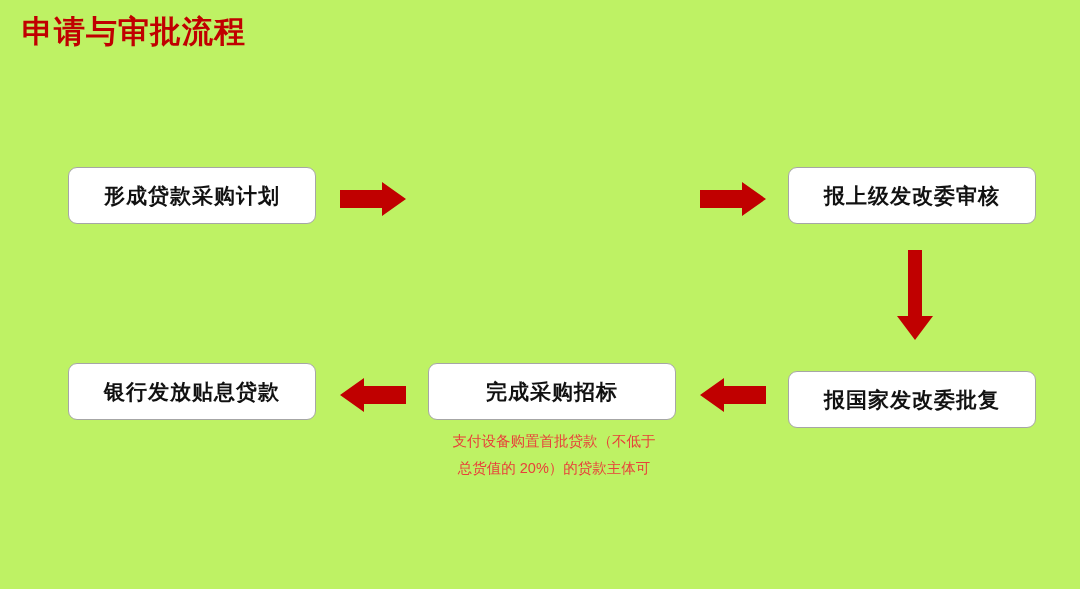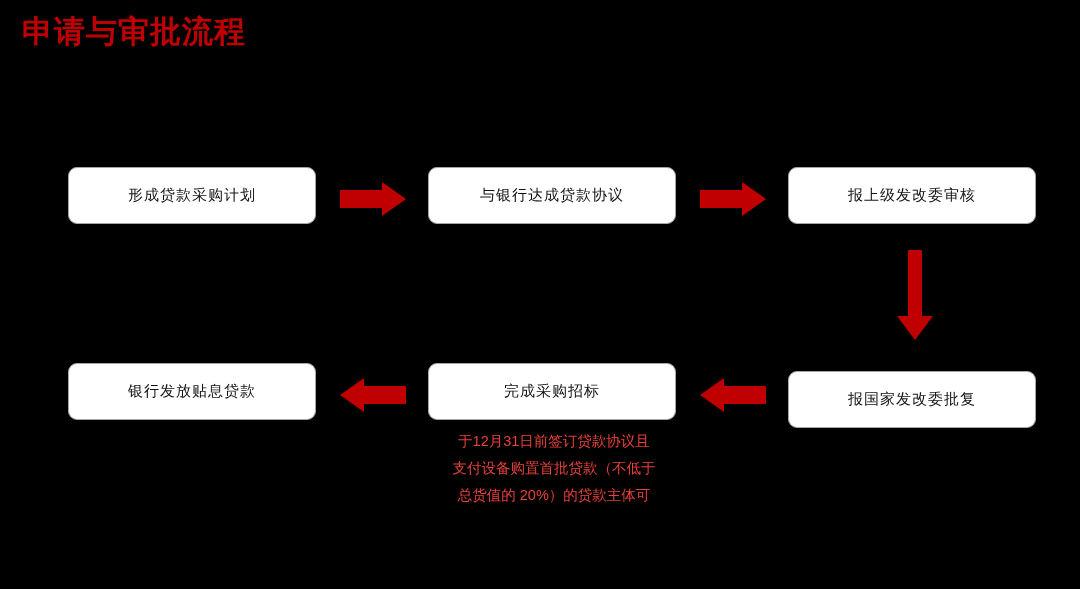--- a/index.html
+++ b/index.html
@@ -8,21 +8,21 @@
     padding: 0;
     background: #ffffff;
   }
   body {
     font-family: "Liberation Sans", "DejaVu Sans", sans-serif;
   }
   #slide {
     position: relative;
     width: 1080px;
     height: 589px;
-    background: #000000;
+    background: #bef264;
     overflow: hidden;
   }
 
   
   .slide-title {
     position: absolute;
     left: 22px;
     top: 12px;
     font-size: 31px;
     font-weight: bold;
@@ -39,22 +39,22 @@
     height: 57px;
     box-sizing: border-box;
     border: 1.6px solid #A6A6A6;
     border-radius: 9px;
     background: #FFFFFF;
     display: flex;
     align-items: center;
     justify-content: center;
   }
   .proc-box .box-label {
-    font-size: 15px;
-    font-weight: normal;
+    font-size: 21px;
+    font-weight: bold;
     color: #111111;
     letter-spacing: 1px;
     white-space: nowrap;
     font-family: "Liberation Serif", "DejaVu Serif", serif;
   }
 
   .box-r1c1 { left: 68px;  top: 167px; }
   .box-r1c2 { left: 428px; top: 167px; }
   .box-r1c3 { left: 788px; top: 167px; }
   .box-r2c1 { left: 68px;  top: 363px; }
@@ -105,23 +105,20 @@
   <div class="proc-box box-r1c1">
     <span class="box-label">形成贷款采购计划</span>
   </div>
 
   <div class="arrow-h arrow-r1a">
     <svg width="66" height="36" viewBox="0 0 66 36" xmlns="http://www.w3.org/2000/svg">
       <polygon points="0,9 42,9 42,1 66,18 42,35 42,27 0,27" fill="#C00000"></polygon>
     </svg>
   </div>
 
-  <div class="proc-box box-r1c2">
-    <span class="box-label">与银行达成贷款协议</span>
-  </div>
 
   <div class="arrow-h arrow-r1b">
     <svg width="66" height="36" viewBox="0 0 66 36" xmlns="http://www.w3.org/2000/svg">
       <polygon points="0,9 42,9 42,1 66,18 42,35 42,27 0,27" fill="#C00000"></polygon>
     </svg>
   </div>
 
   <div class="proc-box box-r1c3">
     <span class="box-label">报上级发改委审核</span>
   </div>
@@ -150,18 +147,17 @@
     <svg width="66" height="36" viewBox="0 0 66 36" xmlns="http://www.w3.org/2000/svg">
       <polygon points="66,9 24,9 24,1 0,18 24,35 24,27 66,27" fill="#C00000"></polygon>
     </svg>
   </div>
 
   <div class="proc-box box-r2c3">
     <span class="box-label">报国家发改委批复</span>
   </div>
 
   <div class="note">
-    <div>于12月31日前签订贷款协议且</div>
     <div>支付设备购置首批贷款（不低于</div>
     <div>总货值的 20%）的贷款主体可</div>
   </div>
 
 </div>
 
 </body></html>

